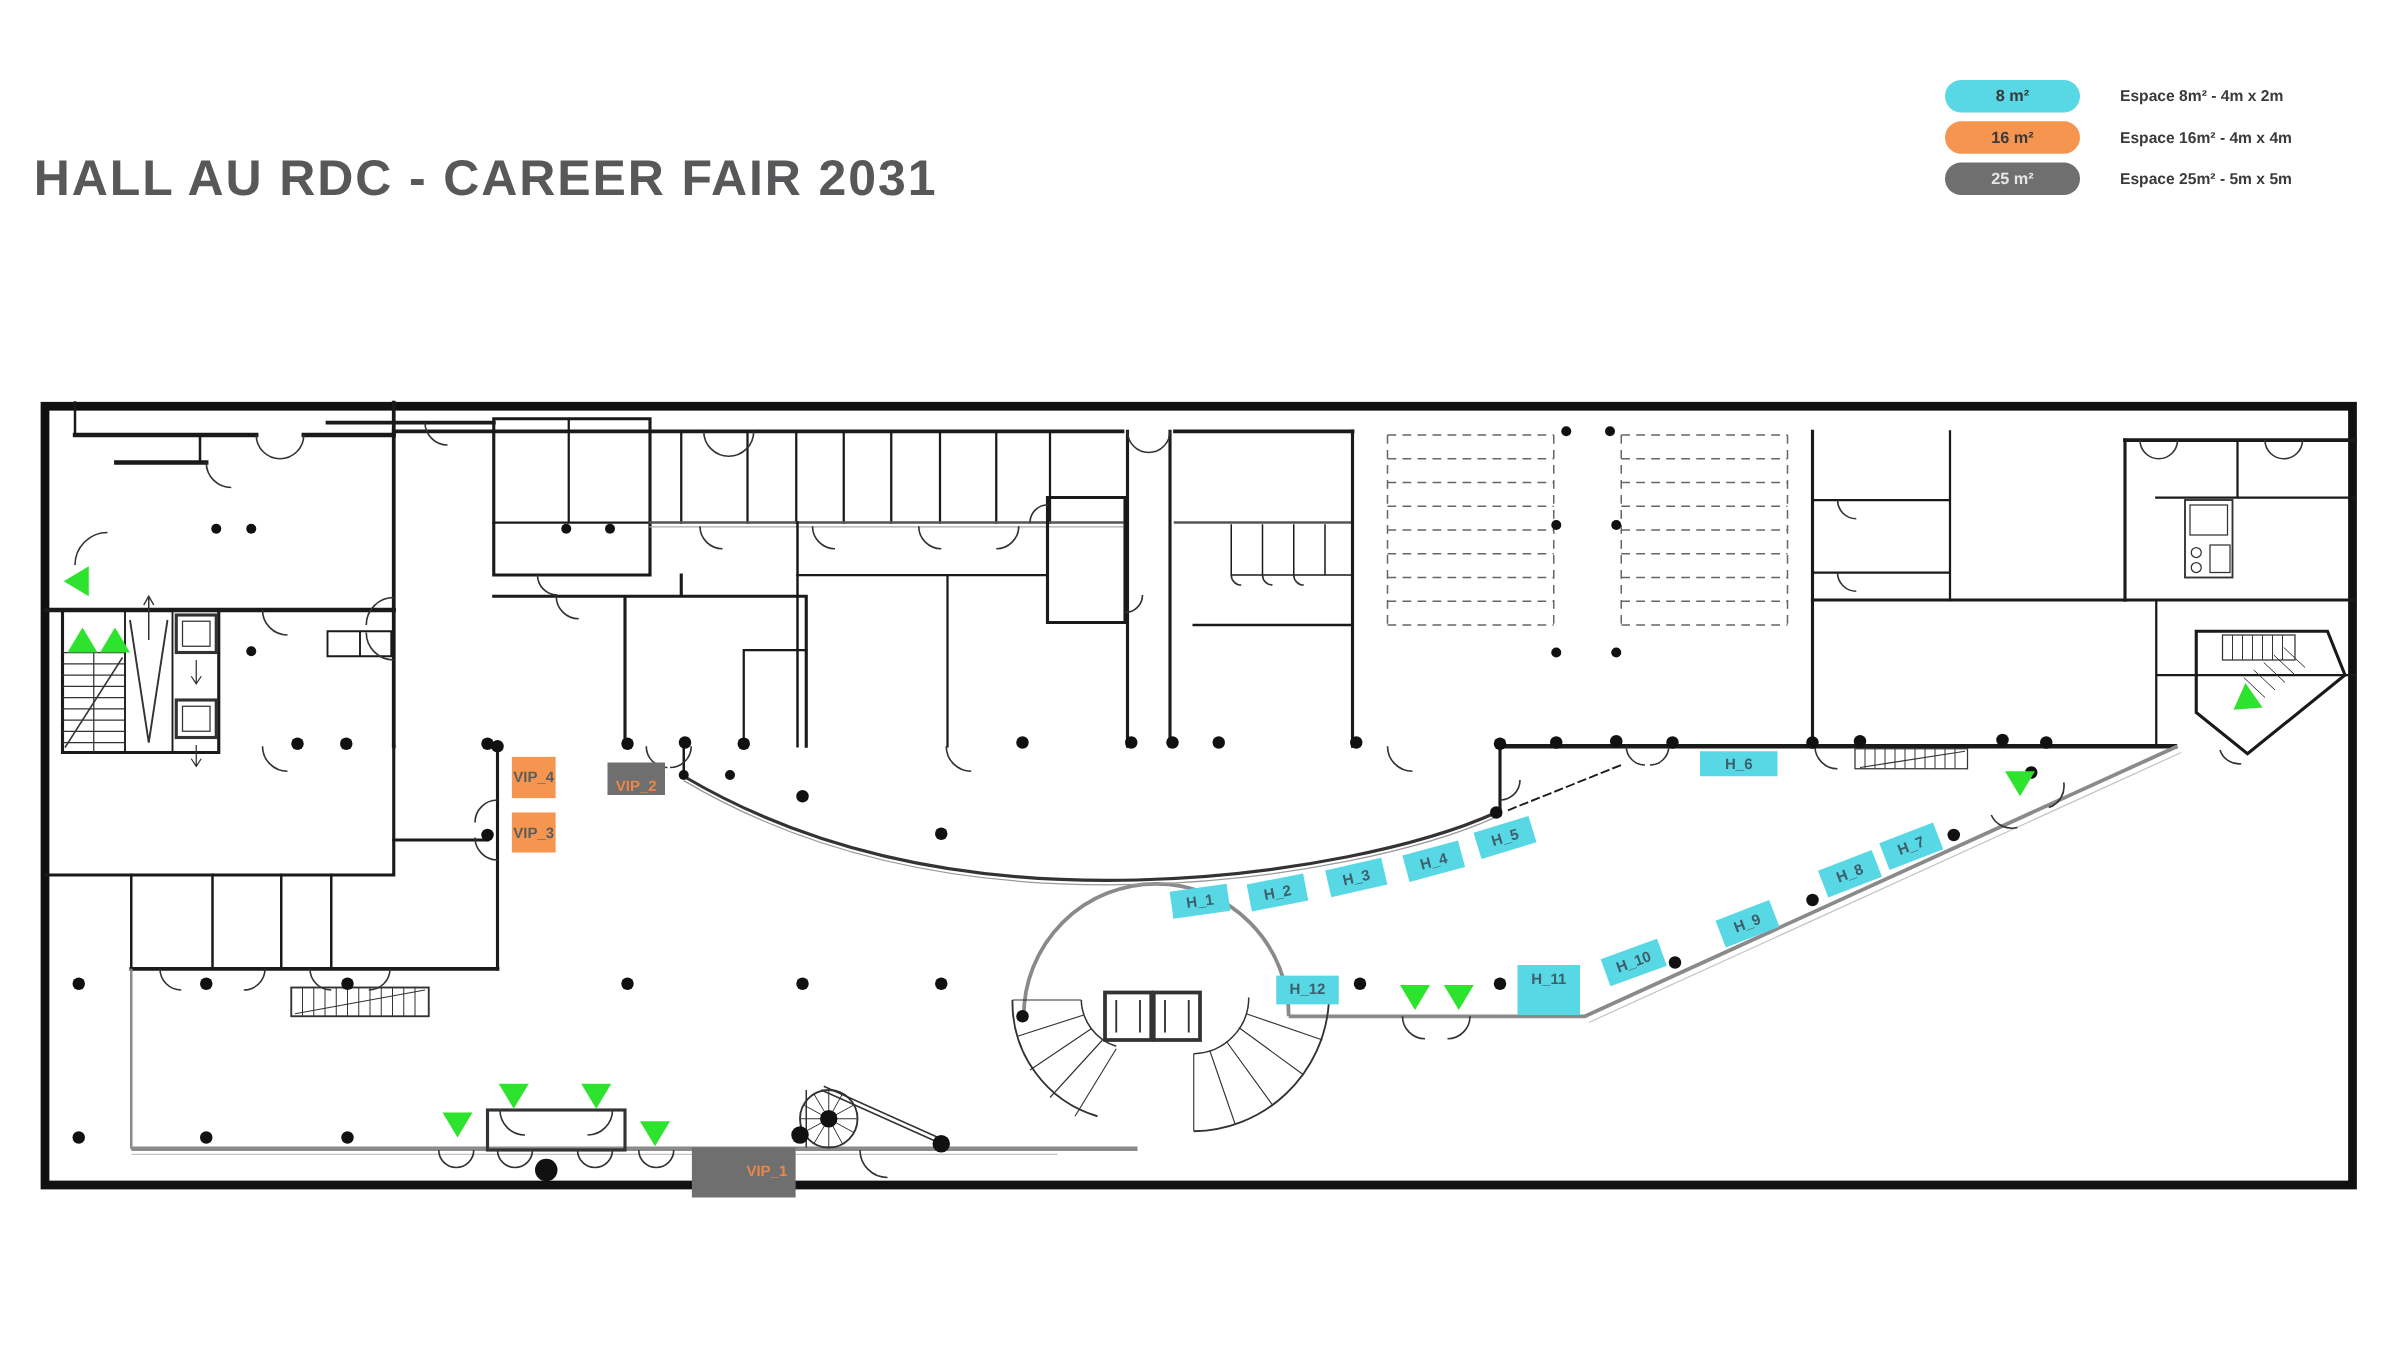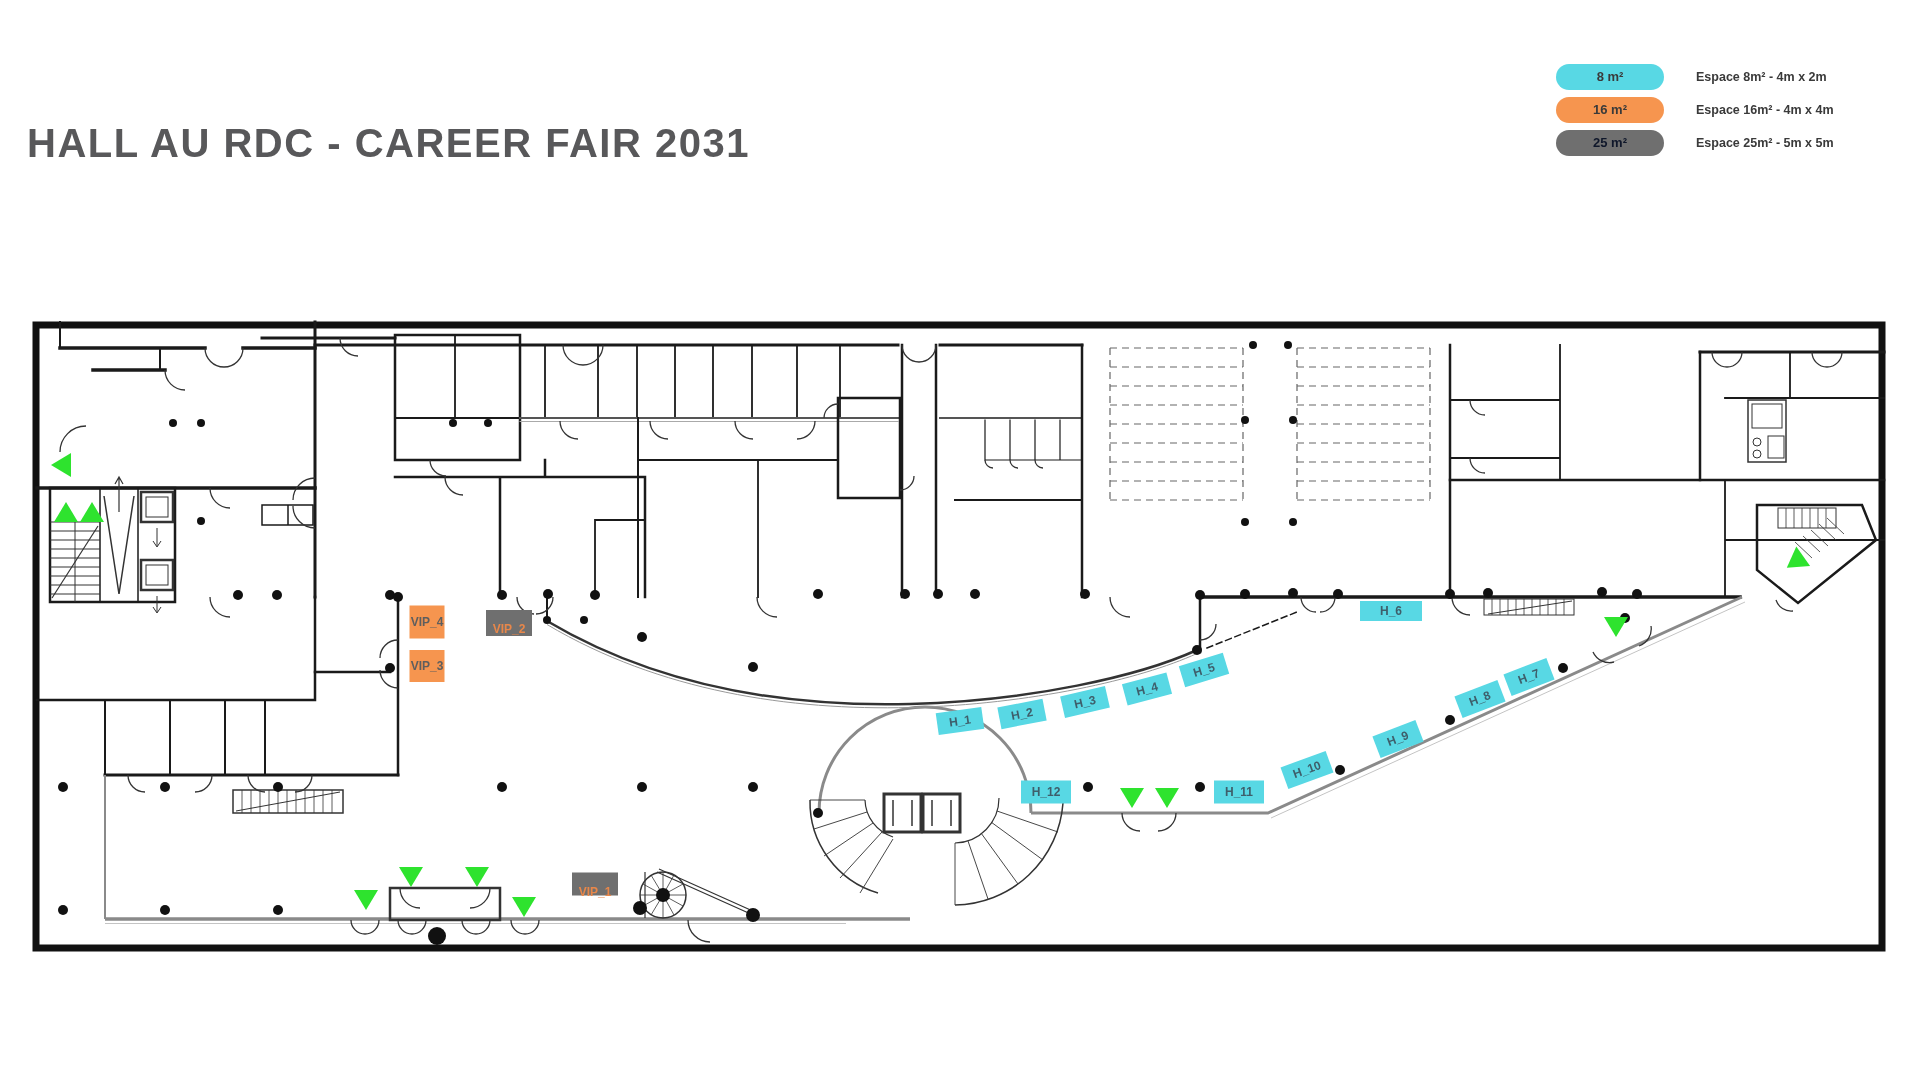--- a/index.html
+++ b/index.html
@@ -33,21 +33,21 @@
   <div class="legend">
       <div class="legend-row">
         <span class="legend-pill" style="background: rgb(88, 216, 228); color: rgb(58, 58, 58);">8 m²</span>
         <span class="legend-desc">Espace 8m² - 4m x 2m</span>
       </div>
       <div class="legend-row">
         <span class="legend-pill" style="background: rgb(246, 149, 79); color: rgb(58, 58, 58);">16 m²</span>
         <span class="legend-desc">Espace 16m² - 4m x 4m</span>
       </div>
       <div class="legend-row">
-        <span class="legend-pill" style="background: rgb(111, 111, 111); color: #0f172a;">25 m²</span>
+        <span class="legend-pill" style="background: rgb(111, 111, 111); color: #e5e5e5;">25 m²</span>
         <span class="legend-desc">Espace 25m² - 5m x 5m</span>
       </div>
     </div>
 
   <svg class="plan" width="1920" height="1080" viewBox="0 0 1920 1080">
 
     <g stroke="#111" fill="none">
       <rect x="36" y="325" width="1846" height="623" stroke-width="7"></rect>
     </g>
 
@@ -266,23 +266,23 @@
       <div class="booth booth-8" style="left: 960px; top: 721px; width: 46px; height: 22px; line-height: 22px; transform: translate(-50%, -50%) rotate(-8deg);">H_1</div>
       <div class="booth booth-8" style="left: 1022px; top: 714px; width: 46px; height: 22px; line-height: 22px; transform: translate(-50%, -50%) rotate(-11deg);">H_2</div>
       <div class="booth booth-8" style="left: 1085px; top: 702px; width: 46px; height: 22px; line-height: 22px; transform: translate(-50%, -50%) rotate(-13deg);">H_3</div>
       <div class="booth booth-8" style="left: 1147px; top: 689px; width: 46px; height: 22px; line-height: 22px; transform: translate(-50%, -50%) rotate(-15deg);">H_4</div>
       <div class="booth booth-8" style="left: 1204px; top: 670px; width: 46px; height: 22px; line-height: 22px; transform: translate(-50%, -50%) rotate(-17deg);">H_5</div>
       <div class="booth booth-8" style="left: 1391px; top: 611px; width: 62px; height: 20px; line-height: 20px; transform: translate(-50%, -50%) rotate(0deg);">H_6</div>
       <div class="booth booth-8" style="left: 1529px; top: 677px; width: 46px; height: 23px; line-height: 23px; transform: translate(-50%, -50%) rotate(-21deg);">H_7</div>
       <div class="booth booth-8" style="left: 1480px; top: 699px; width: 46px; height: 23px; line-height: 23px; transform: translate(-50%, -50%) rotate(-21deg);">H_8</div>
       <div class="booth booth-8" style="left: 1398px; top: 739px; width: 46px; height: 23px; line-height: 23px; transform: translate(-50%, -50%) rotate(-21deg);">H_9</div>
       <div class="booth booth-8" style="left: 1307px; top: 770px; width: 48px; height: 23px; line-height: 23px; transform: translate(-50%, -50%) rotate(-20deg);">H_10</div>
-      <div class="booth booth-8" style="left: 1239px; top: 792px; width: 50px; height: 23px; line-height: 23px; transform: translate(-50%, -50%) rotate(0deg);">H_11</div>
+      <div class="booth booth-8" style="left: 1239px; top: 792px; width: 50px; height: 40px; line-height: 23px; transform: translate(-50%, -50%) rotate(0deg);">H_11</div>
       <div class="booth booth-8" style="left: 1046px; top: 792px; width: 50px; height: 23px; line-height: 23px; transform: translate(-50%, -50%) rotate(0deg);">H_12</div>
-      <div class="booth booth-25" style="left: 595px; top: 884px; width: 46px; height: 23px; line-height: 38px; transform: translate(-50%, -50%) rotate(0deg);">VIP_1</div>
+      <div class="booth booth-25" style="left: 595px; top: 938px; width: 46px; height: 40px; line-height: 38px; transform: translate(-50%, -50%) rotate(0deg); padding-left: 37px;">VIP_1</div>
       <div class="booth booth-25" style="left: 509px; top: 623px; width: 46px; height: 26px; line-height: 39px; transform: translate(-50%, -50%) rotate(0deg);">VIP_2</div>
       <div class="booth booth-16" style="left: 427px; top: 666px; width: 35px; height: 32px; line-height: 32px; transform: translate(-50%, -50%) rotate(0deg);">VIP_3</div>
       <div class="booth booth-16" style="left: 427px; top: 622px; width: 35px; height: 33px; line-height: 33px; transform: translate(-50%, -50%) rotate(0deg);">VIP_4</div>
     </div>
   <div class="overlay">
       <div class="arrow" style="left: 61px; top: 465px; transform: rotate(-90deg); border-bottom-color: rgb(46, 227, 46);"></div>
       <div class="arrow" style="left: 66px; top: 512px; transform: rotate(0deg); border-bottom-color: rgb(46, 227, 46);"></div>
       <div class="arrow" style="left: 92px; top: 512px; transform: rotate(0deg); border-bottom-color: rgb(46, 227, 46);"></div>
       <div class="arrow" style="left: 366px; top: 900px; transform: rotate(180deg); border-bottom-color: rgb(46, 227, 46);"></div>
       <div class="arrow" style="left: 411px; top: 877px; transform: rotate(180deg); border-bottom-color: rgb(46, 227, 46);"></div>

